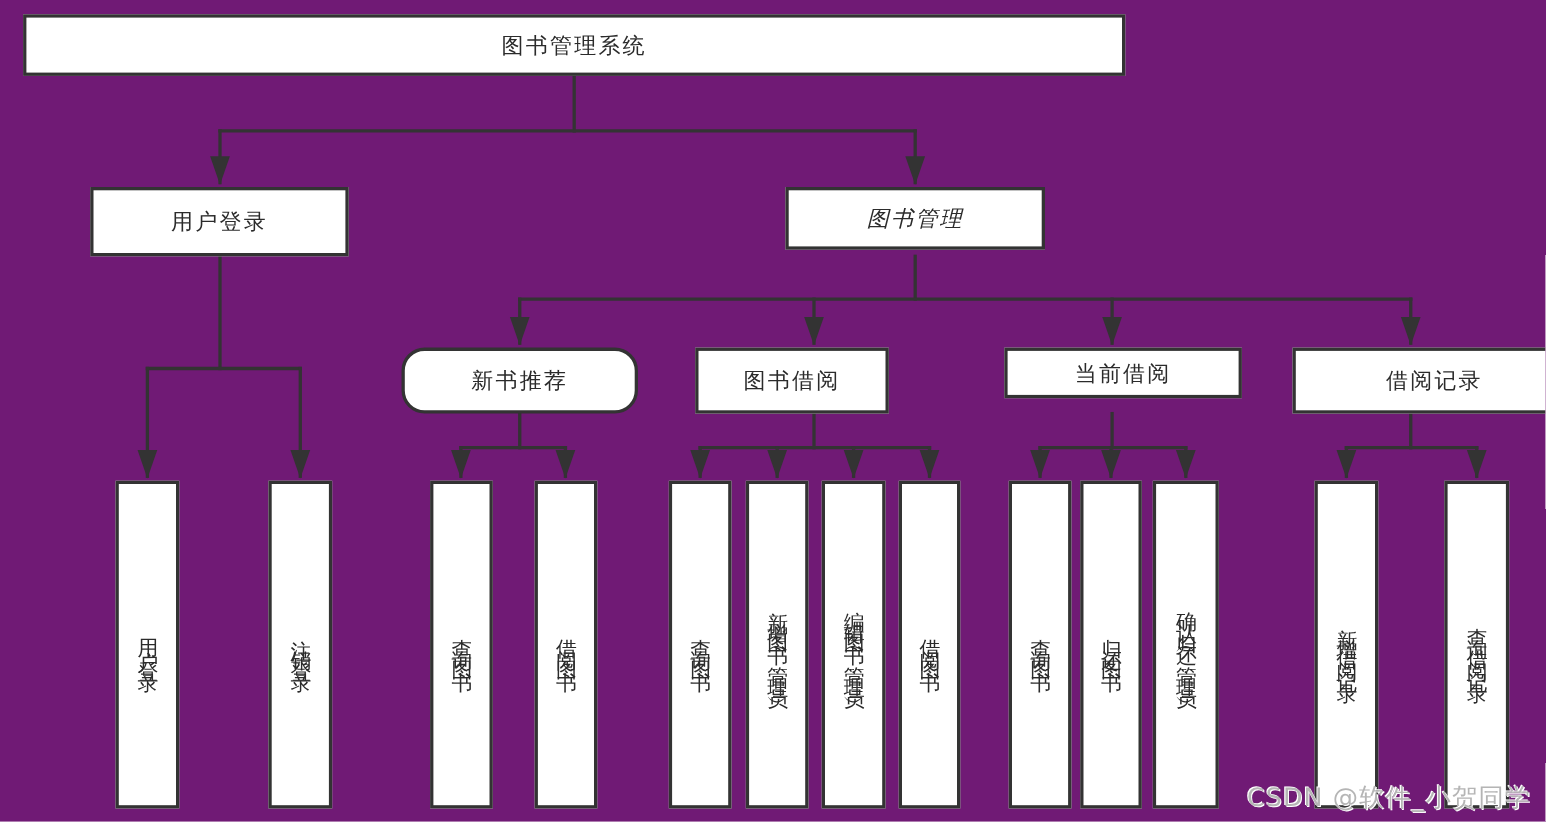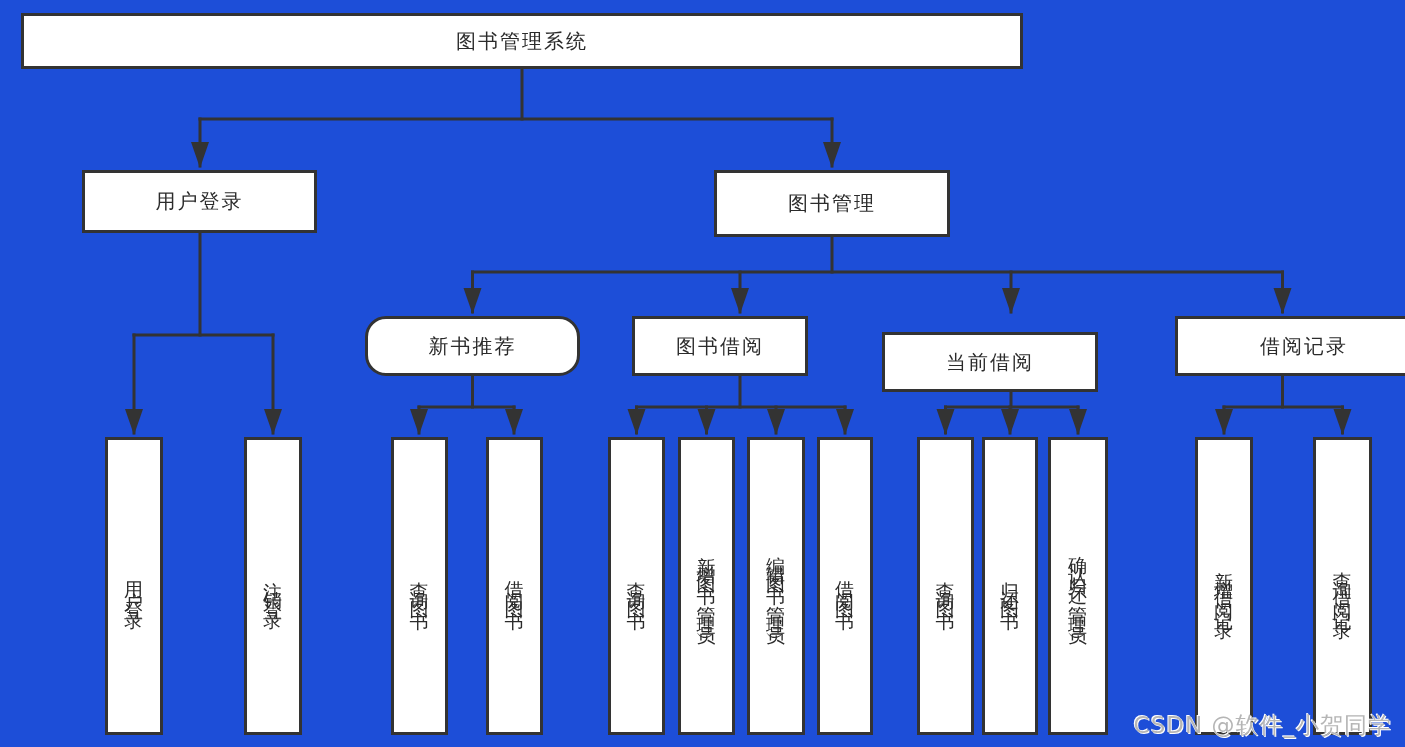--- a/index.html
+++ b/index.html
@@ -1,20 +1,20 @@
 <!DOCTYPE html>
 <html><head>
 <meta charset="utf-8">
 <style>
   html, body { margin: 0; padding: 0; background: #ffffff; }
   .stage {
     position: relative;
     width: 1405px;
     height: 747px;
-    background: #1d4ed8;
+    background: #701a75;
     font-family: "DejaVu Sans", "Liberation Sans", sans-serif;
     overflow: hidden;
   }
   .connectors {
     position: absolute;
     left: 0; top: 0;
     width: 1405px; height: 747px;
     pointer-events: none;
   }
   .box {
@@ -102,25 +102,25 @@
       <path d="M1282.5,376 V407"></path>
       <path d="M1224,407 H1342.5"></path>
       <path d="M1224,407 V433" marker-end="url(#arrow)"></path>
       <path d="M1342.5,407 V433" marker-end="url(#arrow)"></path>
     </g>
   </svg>
 
   <div class="box h" style="left:21px; top:13px; width:1002px; height:56px;">图书管理系统</div>
 
   <div class="box h" style="left:82px; top:170px; width:235px; height:63px;">用户登录</div>
-  <div class="box h" style="left:714px; top:170px; width:236px; height:67px;">图书管理</div>
+  <div class="box h" style="left:714px; top:170px; width:236px; height:57px;font-style:italic;">图书管理</div>
 
   <div class="box h" style="left:365px; top:316px; width:215px; height:60px;border-radius:21px;">新书推荐</div>
   <div class="box h" style="left:632px; top:316px; width:176px; height:60px;font-family:Liberation Serif, serif;">图书借阅</div>
-  <div class="box h" style="left:882px; top:316px; width:216px; height:60px;margin-top:16px;">当前借阅</div>
+  <div class="box h" style="left:913px; top:316px; width:216px; height:46px;">当前借阅</div>
   <div class="box h" style="left:1175px; top:316px; width:258px; height:60px;">借阅记录</div>
 
   <div class="box v" style="left:105px; top:437px; width:58px; height:298px;">用户登录</div>
   <div class="box v" style="left:244px; top:437px; width:58px; height:298px;">注销登录</div>
 
   <div class="box v" style="left:391px; top:437px; width:57px; height:298px;">查询图书</div>
   <div class="box v" style="left:486px; top:437px; width:57px; height:298px;">借阅图书</div>
 
   <div class="box v" style="left:608px; top:437px; width:57px; height:298px;">查询图书</div>
   <div class="box v" style="left:678px; top:437px; width:57px; height:298px;">新增图书（管理员）</div>

